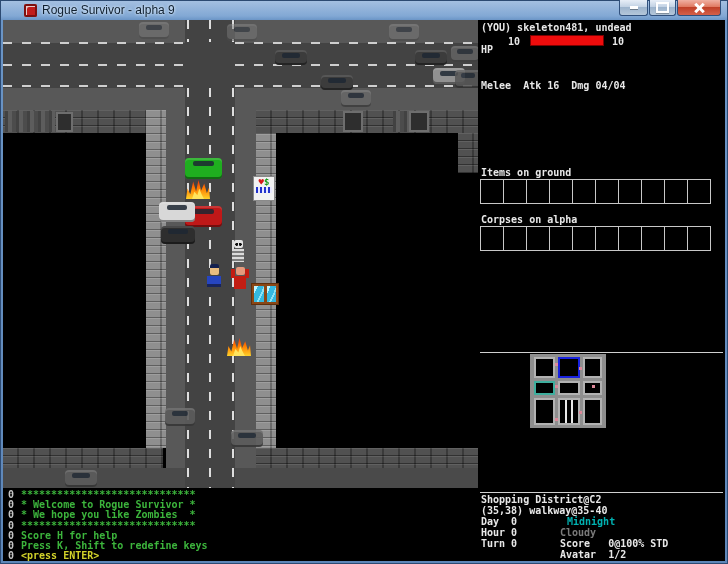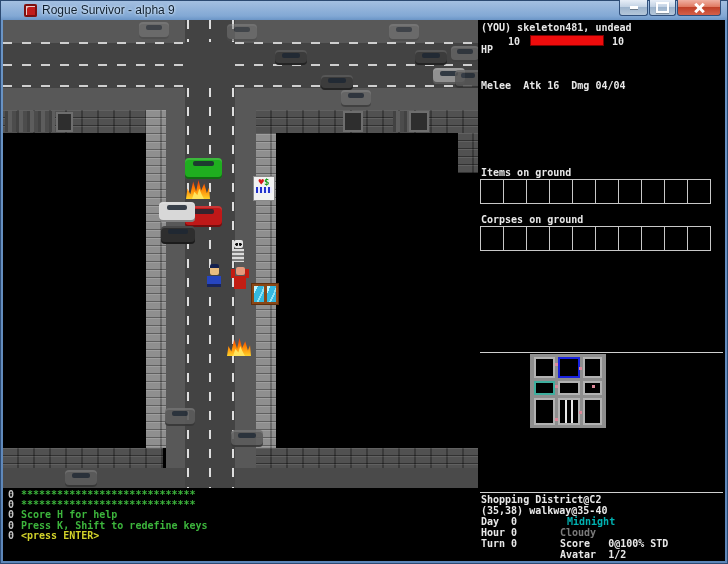--- a/index.html
+++ b/index.html
@@ -220,20 +220,22 @@
           <div class="bar"></div>
         </div>
         <div class="doorG" style="left: 248px; top: 263px; width: 28px; height: 22px;">
           <div class="pane"></div>
           <div class="pane"></div>
         </div>
       </div>
 
     <div id="log">
         <div class="logline"><div class="pfx">0</div><div class="c-green" style="display: inline;">*****************************</div></div>
+        <div class="logline"><div class="pfx">0</div><div class="c-green" style="display: inline;">* Welcome to Rogue Survivor *</div></div>
+        <div class="logline"><div class="pfx">0</div><div class="c-green" style="display: inline;">* We hope you like Zombies  *</div></div>
         <div class="logline"><div class="pfx">0</div><div class="c-green" style="display: inline;">*****************************</div></div>
         <div class="logline"><div class="pfx">0</div><div class="c-green" style="display: inline;">Score H for help</div></div>
         <div class="logline"><div class="pfx">0</div><div class="c-green" style="display: inline;">Press K, Shift to redefine keys</div></div>
         <div class="logline"><div class="pfx">0</div><div class="c-yellow" style="display: inline;">&lt;press ENTER&gt;</div></div>
       </div>
 
     <div id="panel">
       <div class="ptext" style="top:2px">(YOU) skeleton481, undead</div>
       <div class="ptext" style="top:24px">HP</div>
       <div class="ptext" style="top:16px;left:30px">10</div>
@@ -248,21 +250,21 @@
           <div class="slot"></div>
           <div class="slot"></div>
           <div class="slot"></div>
           <div class="slot"></div>
           <div class="slot"></div>
           <div class="slot"></div>
           <div class="slot"></div>
           <div class="slot"></div>
         </div>
 
-      <div class="ptext" style="top:194px">Corpses on ground</div>
+      <div class="ptext" style="top:194px">Corpses on alpha</div>
       <div class="slotrow" style="top:206px">
           <div class="slot"></div>
           <div class="slot"></div>
           <div class="slot"></div>
           <div class="slot"></div>
           <div class="slot"></div>
           <div class="slot"></div>
           <div class="slot"></div>
           <div class="slot"></div>
           <div class="slot"></div>

